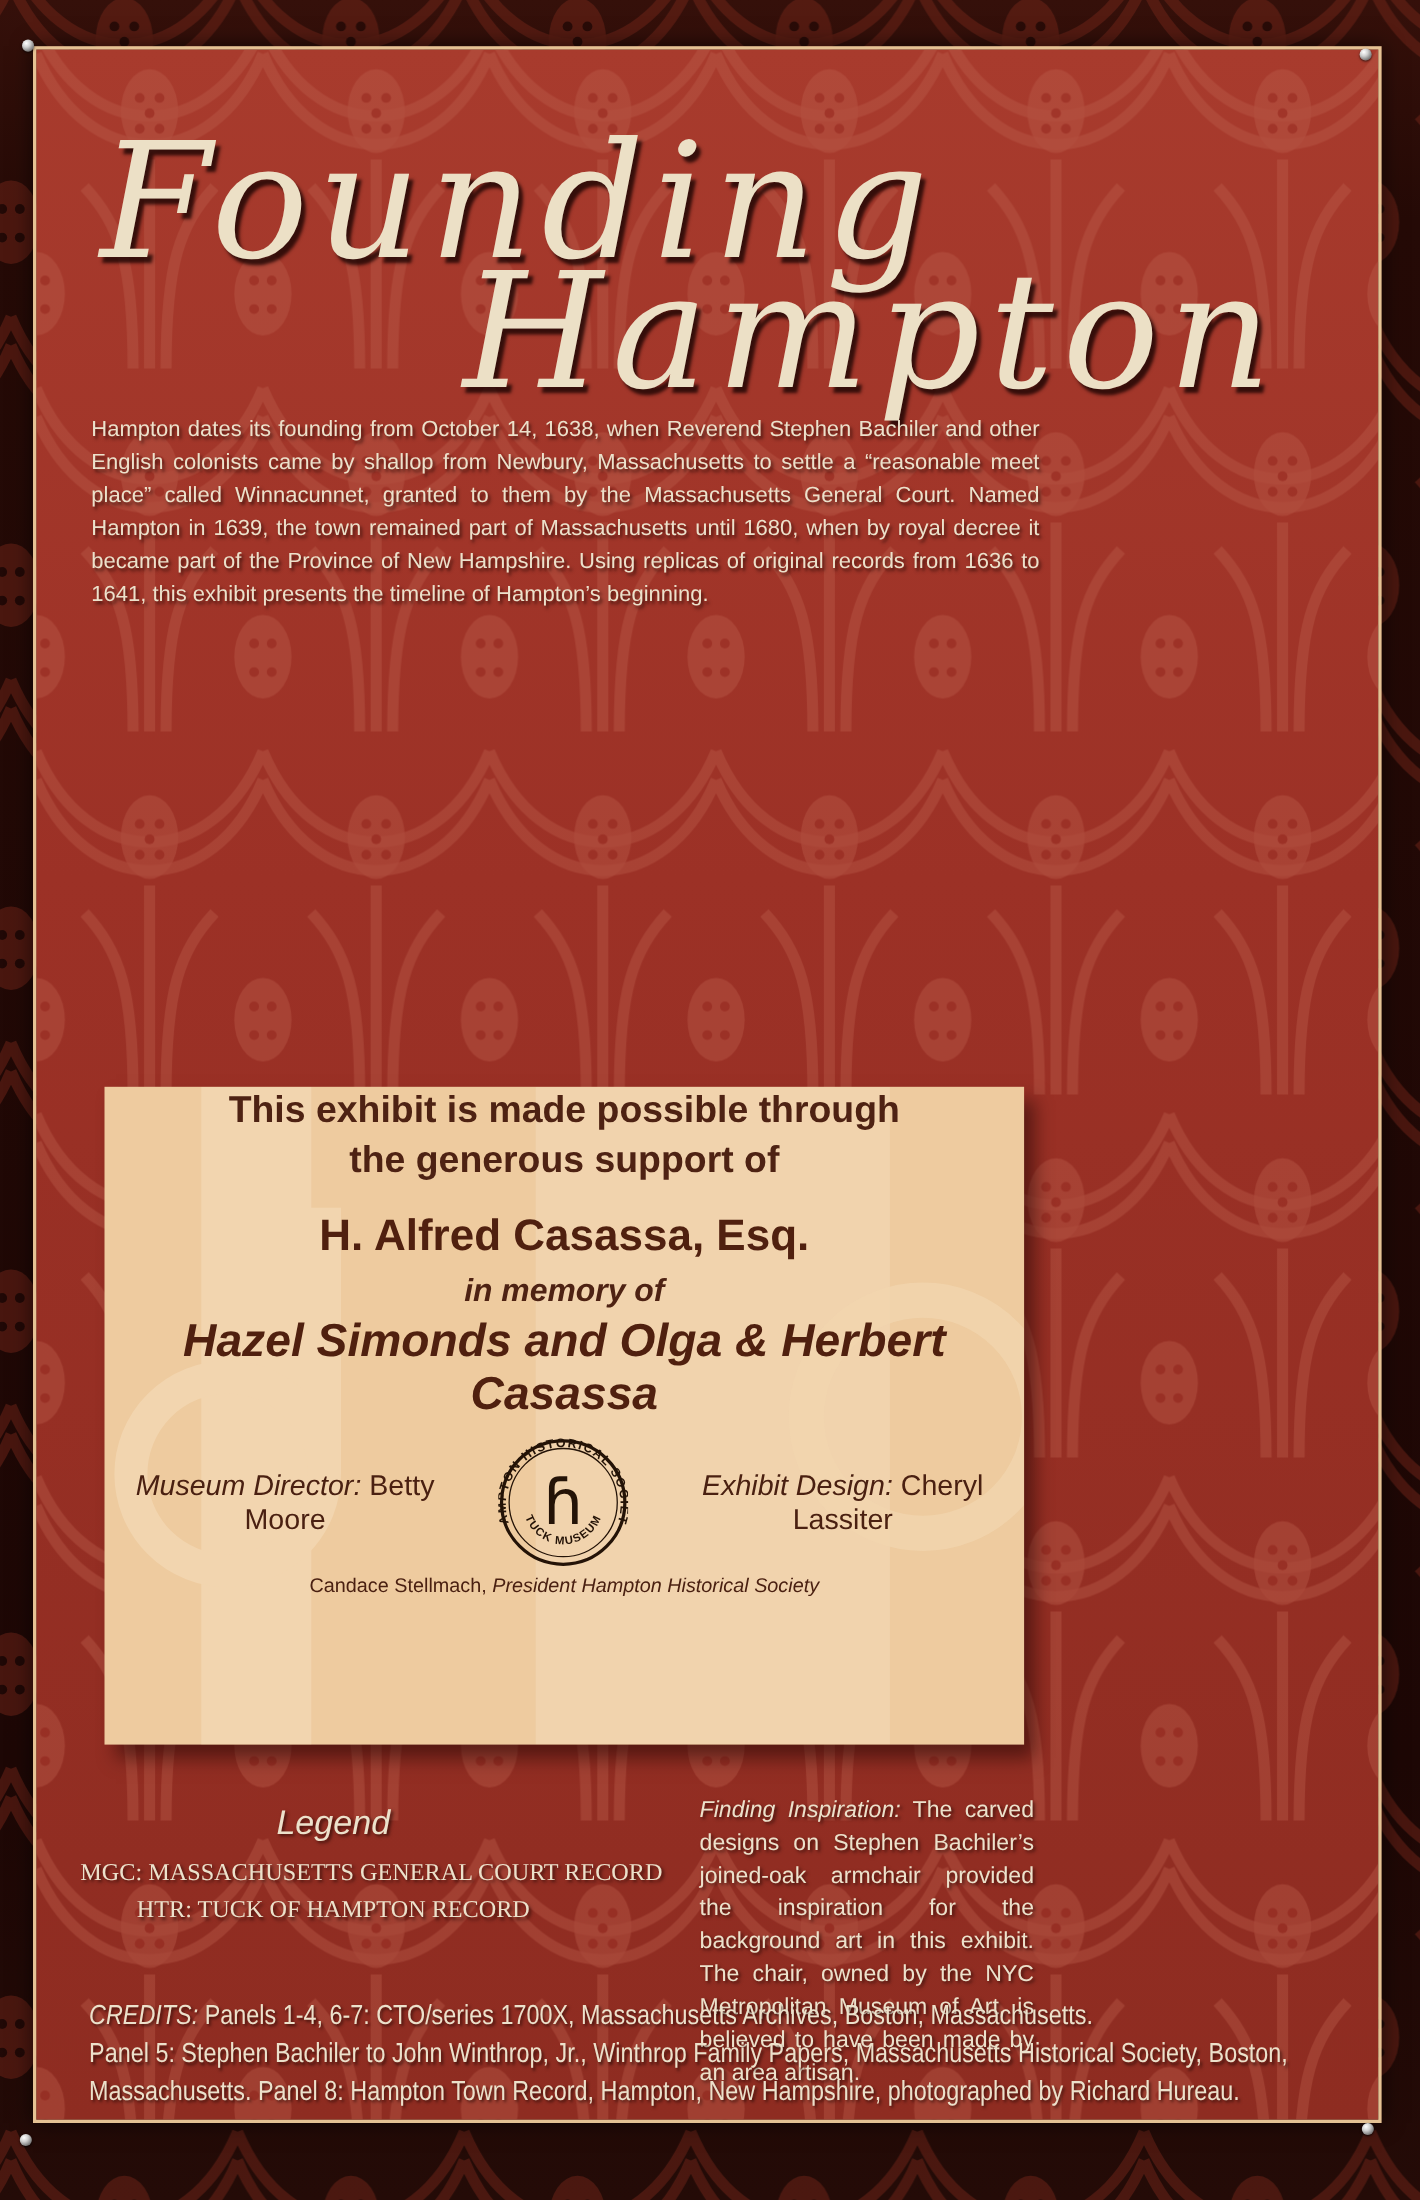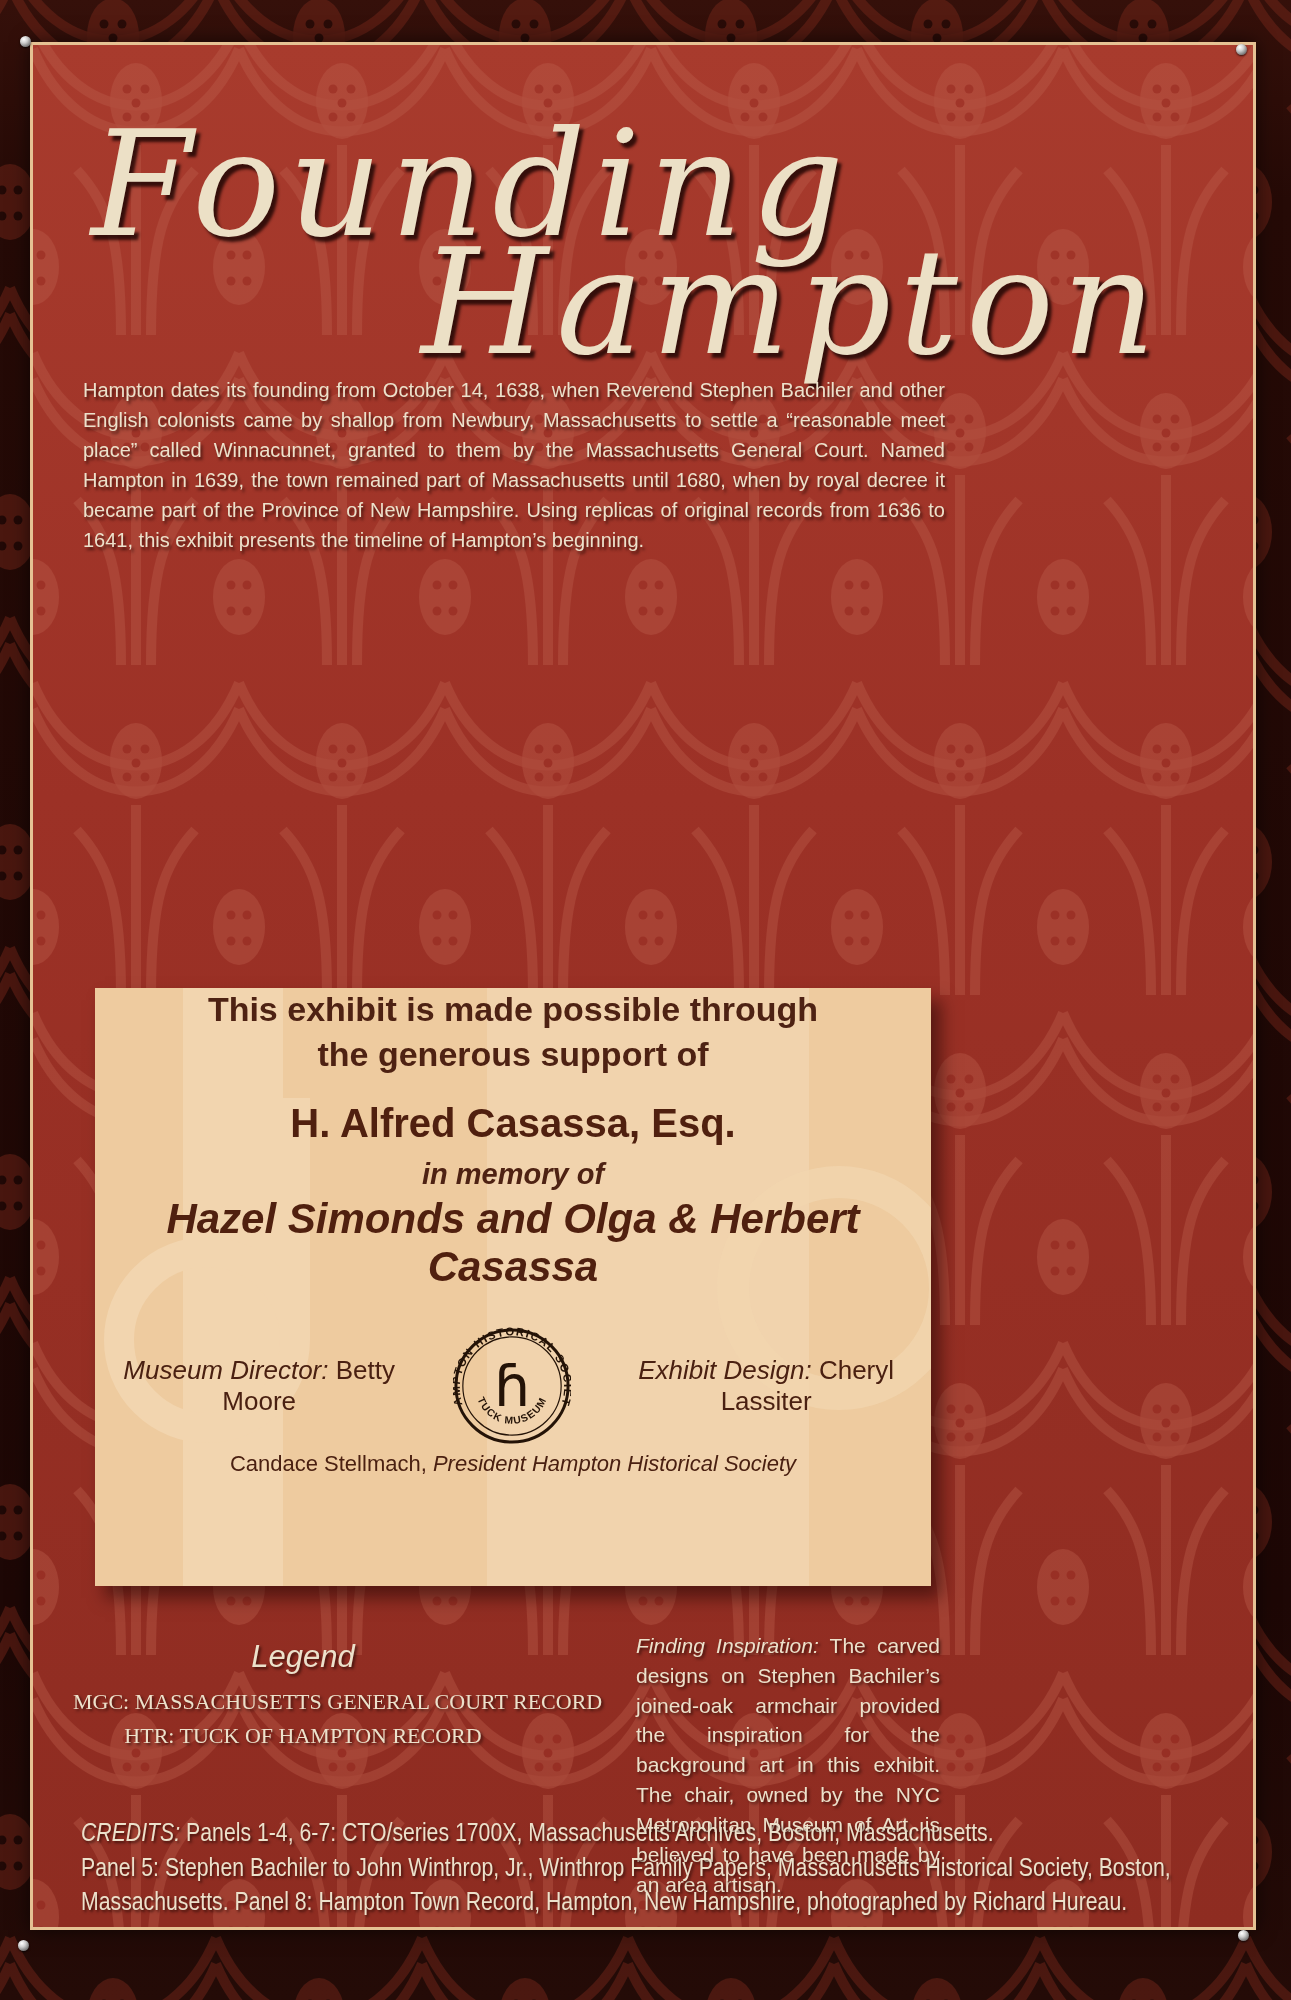--- a/index.html
+++ b/index.html
@@ -31,24 +31,24 @@
   .sponsor-box{position:absolute;left:62px;top:943px;width:836px;height:598px;
                background:#eecb9f;box-shadow:10px 12px 16px rgba(32,5,3,.55);
                text-align:center;box-sizing:border-box;overflow:hidden;}
   .box-decor{position:absolute;left:0;top:0;z-index:0;}
   .box-inner{position:relative;z-index:1;}
   .box-h{font-size:34px;font-weight:bold;color:#4e2213;line-height:1.25;}
   .box-h2{margin-top:2px;}
   .sponsor-name{margin-top:26px;font-size:40px;font-weight:bold;color:#50200f;}
   .memory-label{margin-top:12px;font-size:29px;font-weight:bold;font-style:italic;color:#4e2213;}
   .memory-names{margin-top:4px;font-size:42px;font-weight:bold;font-style:italic;color:#50200f;}
-  .director-row{margin-top:36px;display:flex;align-items:center;justify-content:space-between;gap:30px;
+  .director-row{margin-top:16px;display:flex;align-items:center;justify-content:space-between;gap:30px;
                 font-size:26px;color:#4a2011;}
   .lbl-italic{font-style:italic;}
-  .president-line{margin-top:6px;font-size:22px;color:#4a2011;}
+  .president-line{margin-top:6px;font-size:18px;color:#4a2011;}
 
   
   .legend{position:absolute;left:40px;top:1594px;width:460px;text-align:center;
           color:#ece1cb;text-shadow:2px 2px 3px rgba(25,4,2,.65);}
   .legend-title{font-style:italic;font-size:31px;margin-bottom:10px;}
   .legend-item{font-size:22px;line-height:1.55;white-space:nowrap;font-family:Liberation Serif, serif;}
 
   .finding{position:absolute;left:603px;top:1586px;width:304px;
            color:#ece1cb;font-size:21px;line-height:1.42;text-align:justify;
            text-shadow:2px 2px 3px rgba(25,4,2,.65);}

